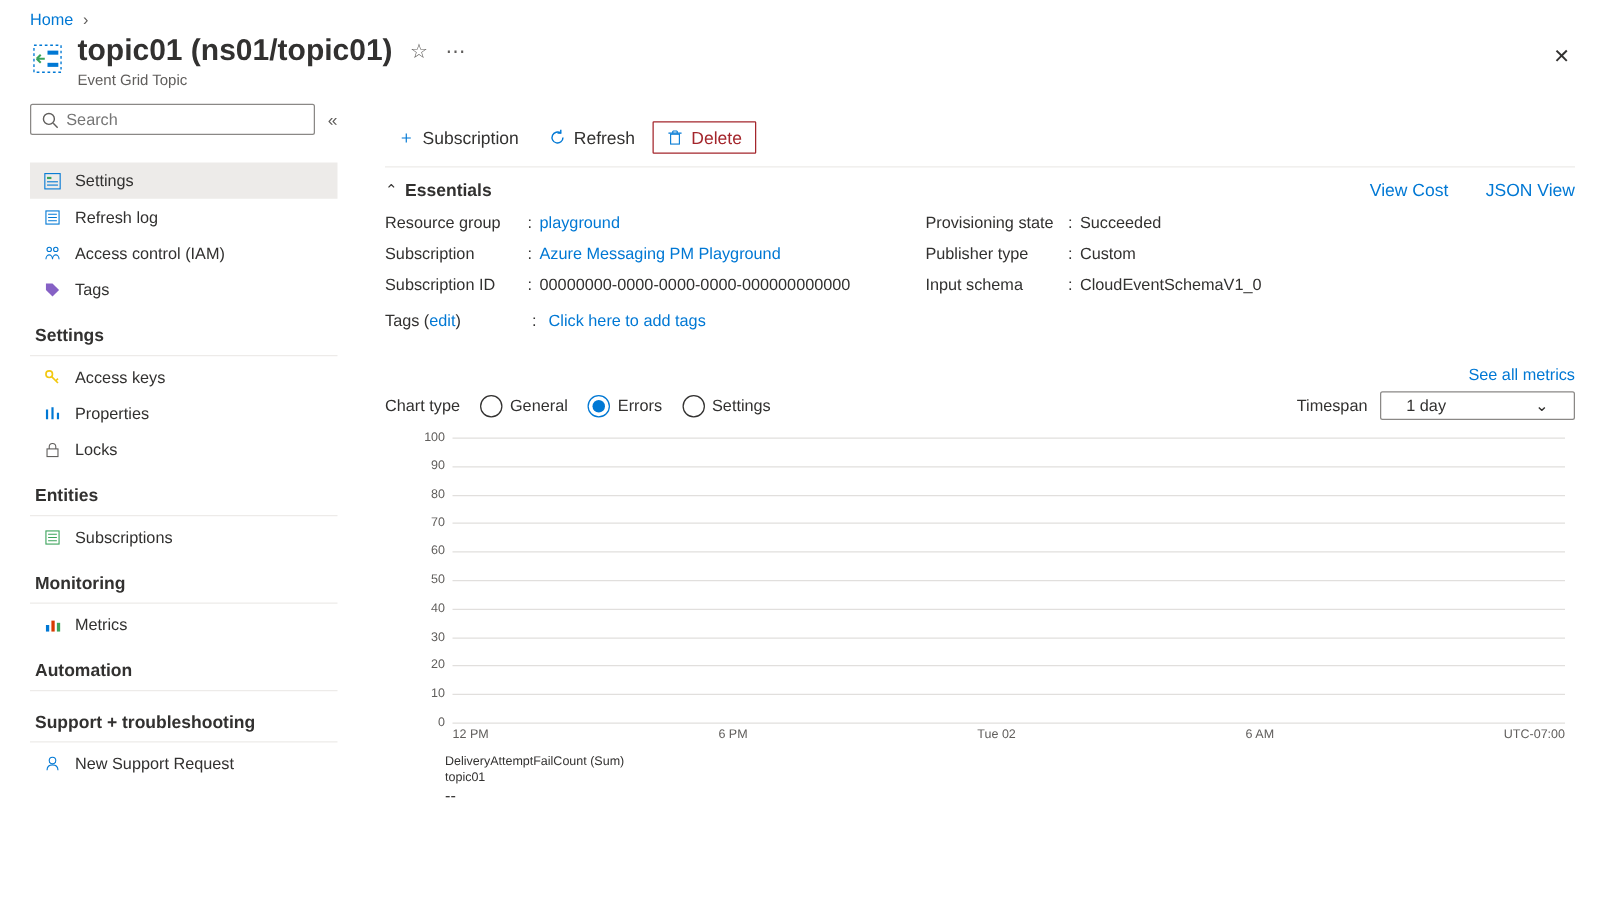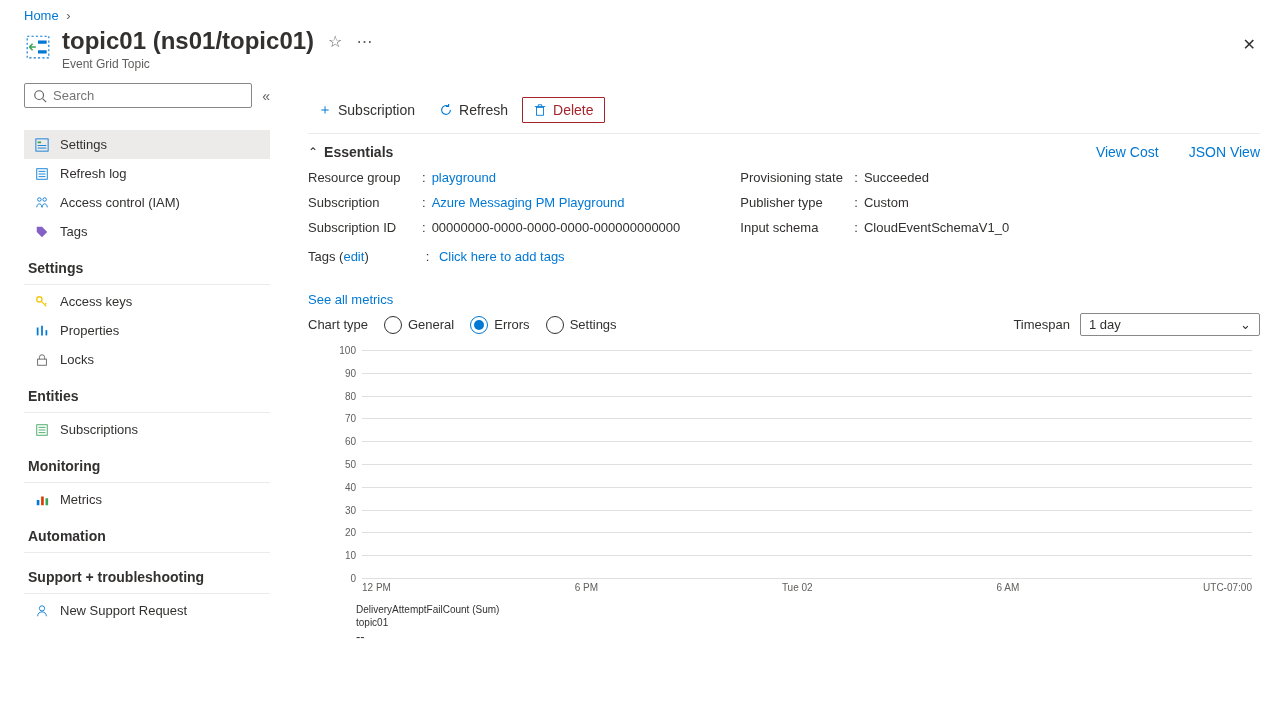--- a/index.html
+++ b/index.html
@@ -40,29 +40,29 @@
 .ess-left { display: flex; align-items: center; gap: 6px; cursor: pointer; }
 .ess-left .chev { font-size: 12px; }
 .ess-links { display: flex; gap: 30px; }
 .ess-grid { display: flex; gap: 60px; padding-top: 10px; font-size: 13px; }
 .ess-col { display: flex; flex-direction: column; gap: 10px; }
 .ess-row { display: flex; }
 .ess-label { width: 114px; }
 .ess-sep { margin-right: 6px; }
 .tags-row { padding-top: 14px; }
 .tags-row .ess-label { width: 114px; display: inline-block; }
-.metrics-link { padding-top: 22px; }
+.metrics-link { text-align: right; padding-top: 22px; }
 .chart-controls { display: flex; align-items: center; justify-content: space-between; padding-top: 6px; }
 .radio-group { display: flex; align-items: center; gap: 16px; }
 .radio-item { display: flex; align-items: center; gap: 6px; cursor: pointer; }
 .radio { width: 18px; height: 18px; border: 1px solid #323130; border-radius: 50%; display: flex; align-items: center; justify-content: center; }
 .radio.checked { border-color: #0078d4; }
 .radio.checked::after { content: ''; width: 10px; height: 10px; background: #0078d4; border-radius: 50%; }
 .timespan { display: flex; align-items: center; gap: 10px; }
-.dropdown { border: 1px solid #8a8886; border-radius: 2px; padding: 3px 8px; width: 180px; display: flex; justify-content: space-between; align-items: center; cursor: pointer; font-size: 13px; }
+.dropdown { border: 1px solid #8a8886; border-radius: 2px; padding: 3px 20px; width: 156px; display: flex; justify-content: space-between; align-items: center; cursor: pointer; font-size: 13px; }
 .chart { margin-top: 14px; }
 .chart-area { position: relative; height: 228px; margin-left: 54px; margin-right: 8px; }
 .grid-line { position: absolute; left: 0; right: 0; border-top: 1px solid #e1dfdd; }
 .y-label { position: absolute; left: -30px; font-size: 10px; color: #605e5c; transform: translateY(-50%); text-align: right; width: 24px; }
 .x-axis { display: flex; justify-content: space-between; margin-left: 54px; margin-right: 8px; padding-top: 4px; font-size: 10px; color: #605e5c; }
 .legend { display: flex; gap: 8px; margin-top: 10px; margin-left: 36px; align-items: center; }
 .legend-bar { width: 4px; background: #0078d4; }
 .legend-text { font-size: 10px; line-height: 1.3; }
 .legend-val { font-size: 13px; }
 svg { display: block; }

